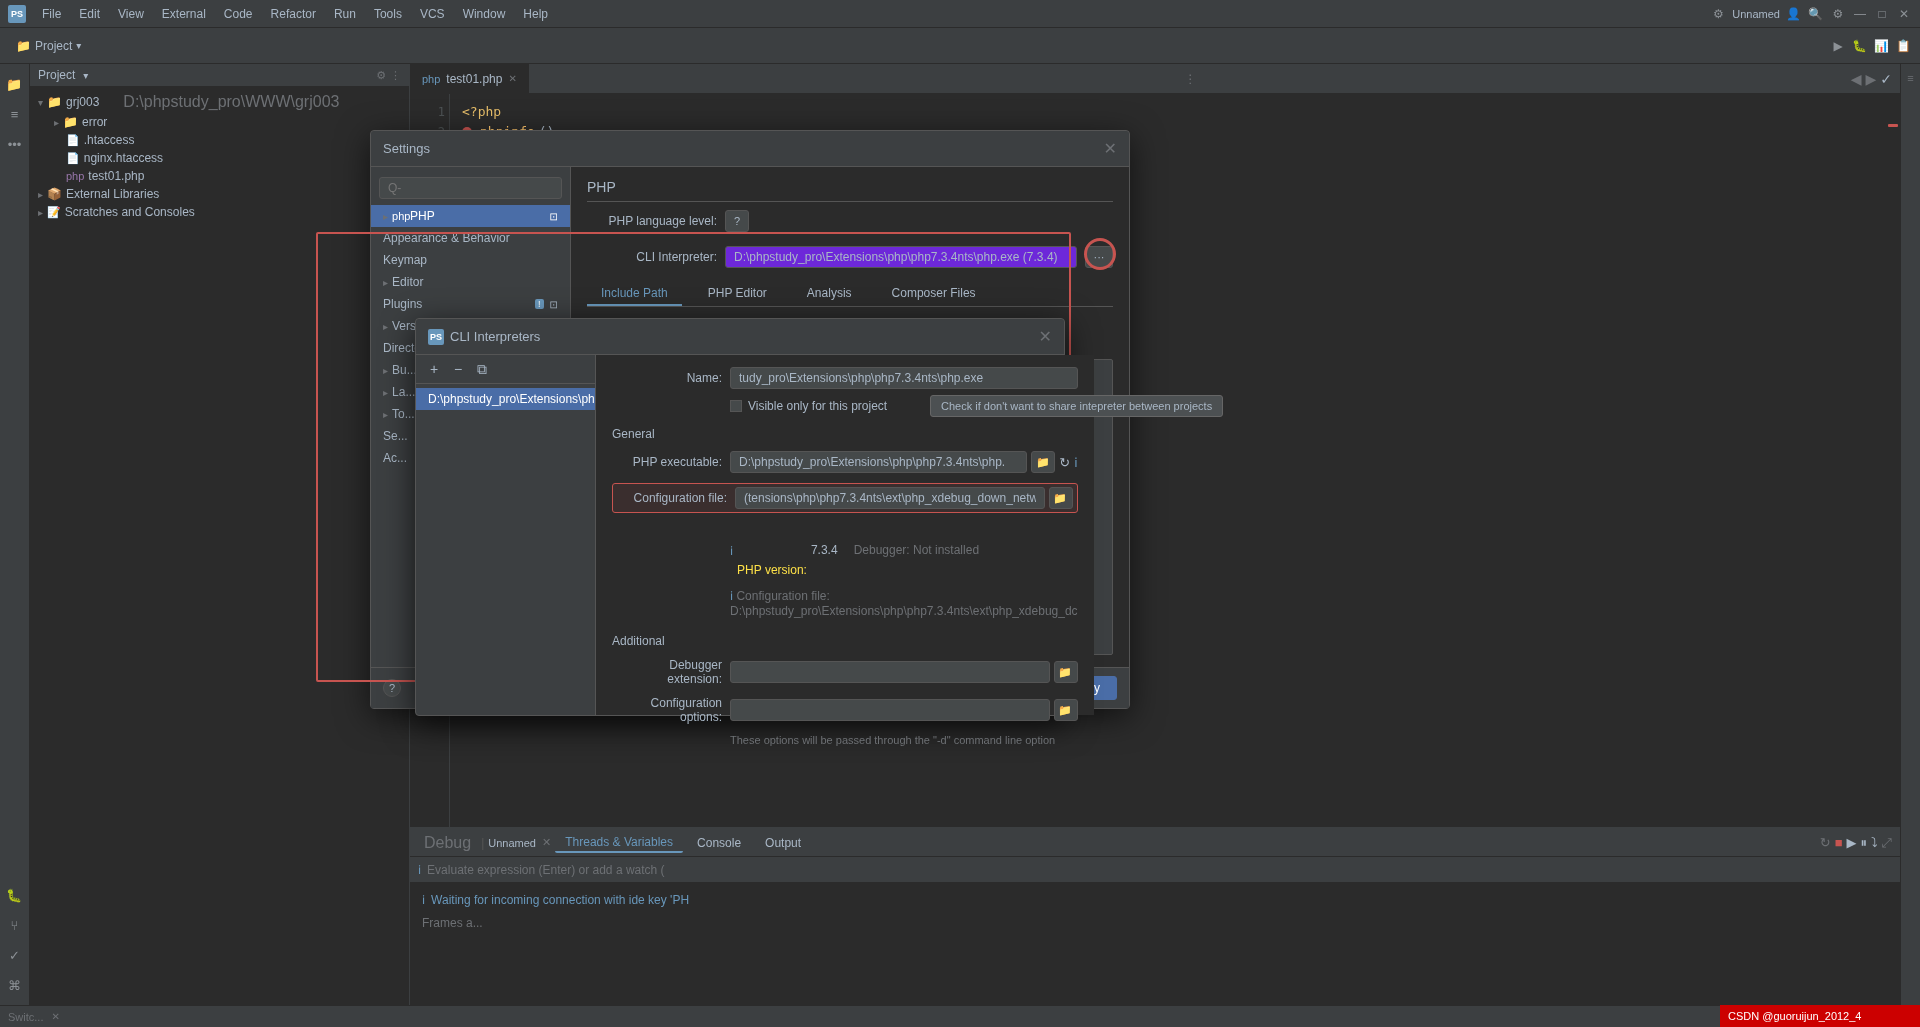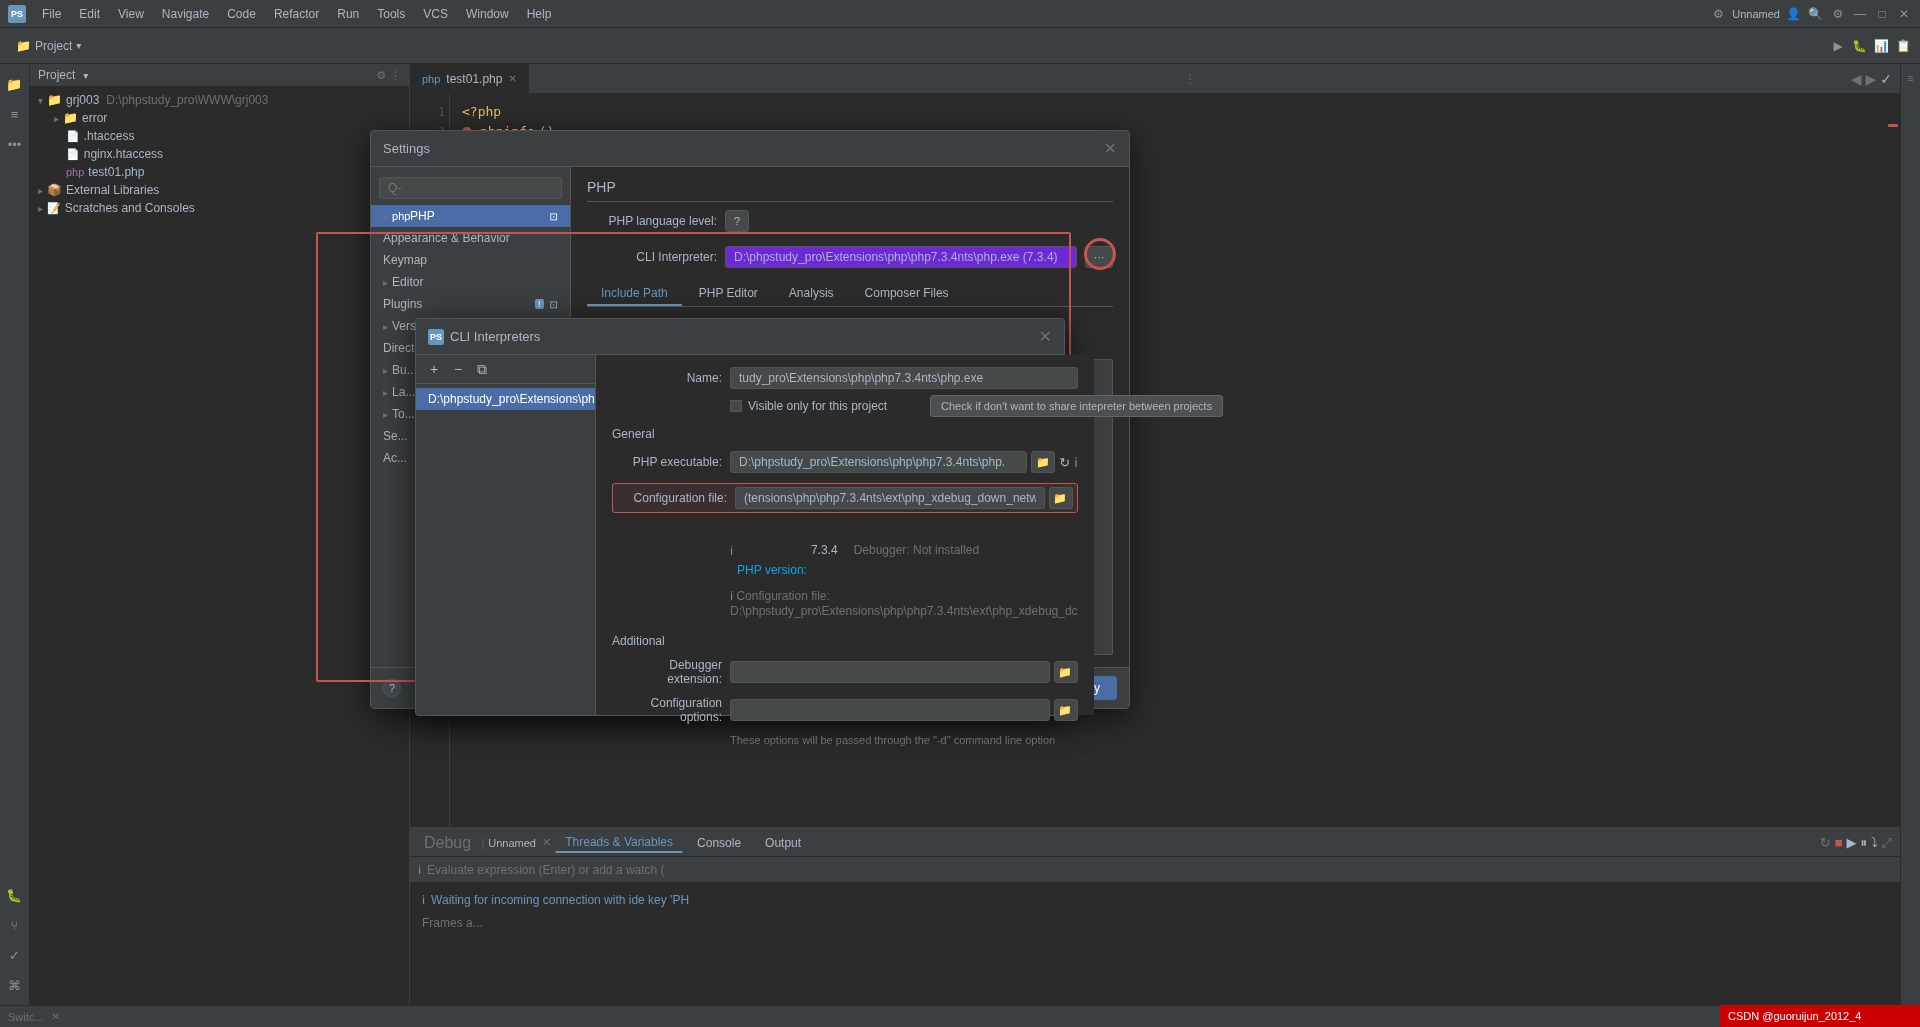--- a/index.html
+++ b/index.html
@@ -376,21 +376,21 @@
       border-radius: 3px;
       display: flex; align-items: center; justify-content: center;
       cursor: pointer;
       color: #a9b7c6;
       font-size: 11px;
     }
 
     
     .settings-tabs {
       display: flex;
-      gap: 3px;
+      gap: 12px;
       border-bottom: 1px solid #555;
       margin-bottom: 8px;
     }
     .settings-tab {
       padding: 4px 14px;
       cursor: pointer;
       font-size: 12px;
       color: #a9b7c6;
       border-bottom: 2px solid transparent;
     }
@@ -602,21 +602,21 @@
     .cli-info-icon {
       color: #6897bb;
       font-size: 13px;
       cursor: pointer;
     }
     .cli-refresh-icon {
       color: #a9b7c6;
       font-size: 13px;
       cursor: pointer;
     }
-    .version-text { color: #0ea5e9; margin-top: 40px; }
+    .version-text { color: #fde047; margin-top: 40px; }
     .version-value { color: #a9b7c6; }
     .debugger-info { color: #6d7074; }
     .config-info {
       margin-left: 118px;
       font-size: 12px;
       color: #6d7074;
     }
     .cli-additional-section {
       margin-top: 6px;
     }
@@ -672,21 +672,21 @@
 </head>
 <body>
 
 <div class="menu-bar">
   <div class="app-icon">
     <span>PS</span>
   </div>
   <span class="menu-item">File</span>
   <span class="menu-item">Edit</span>
   <span class="menu-item">View</span>
-  <span class="menu-item">Navigate</span>
+  <span class="menu-item">External</span>
   <span class="menu-item">Code</span>
   <span class="menu-item">Refactor</span>
   <span class="menu-item">Run</span>
   <span class="menu-item">Tools</span>
   <span class="menu-item">VCS</span>
   <span class="menu-item">Window</span>
   <span class="menu-item">Help</span>
   <div class="menu-bar-right">
     <div class="toolbar-icon">⚙</div>
     <span style="font-size:11px;color:#a9b7c6;">Unnamed</span>
@@ -735,21 +735,21 @@
         <span style="color:#6d7074;font-size:11px;">⚙</span>
         <span style="color:#6d7074;font-size:11px;">⋮</span>
       </div>
     </div>
     <div class="project-tree">
 
       <div class="tree-item">
         <span class="tree-arrow">▾</span>
         <span class="tree-folder-icon">📁</span>
         <span>grj003</span>
-        <span style="color:#6d7074;font-size:12px;margin-left:3px;">D:\phpstudy_pro\WWW\grj003</span>
+        <span style="color:#6d7074;font-size:16px;margin-left:20px;">D:\phpstudy_pro\WWW\grj003</span>
       </div>
 
       <div class="tree-item" style="padding-left:24px;">
         <span class="tree-arrow">▸</span>
         <span class="tree-folder-icon">📁</span>
         <span>error</span>
       </div>
 
       <div class="tree-item" style="padding-left:36px;">
         <span class="tree-text-icon">📄</span>

